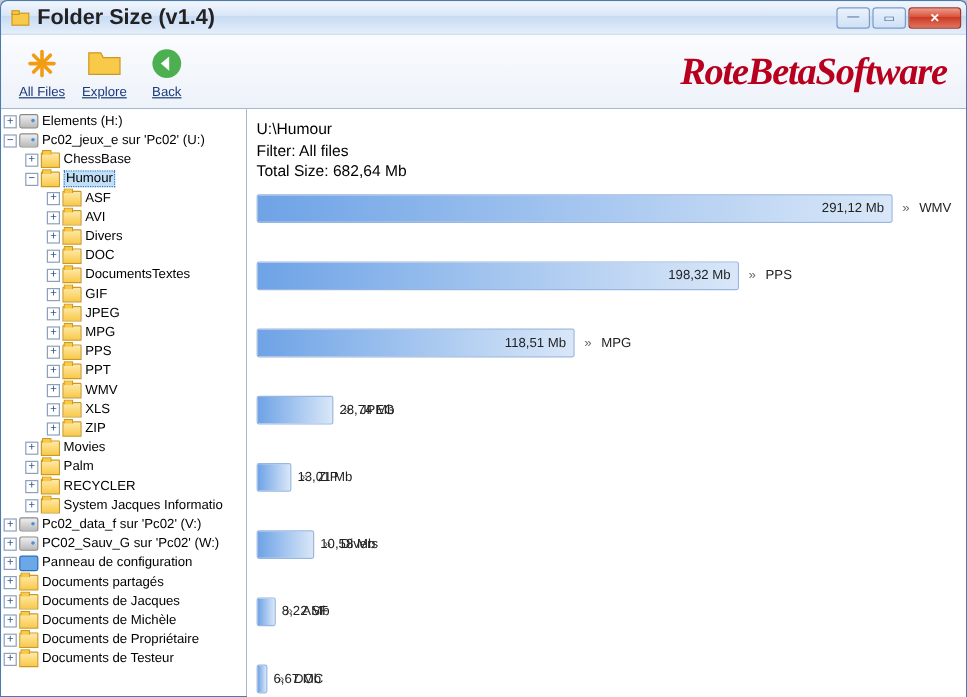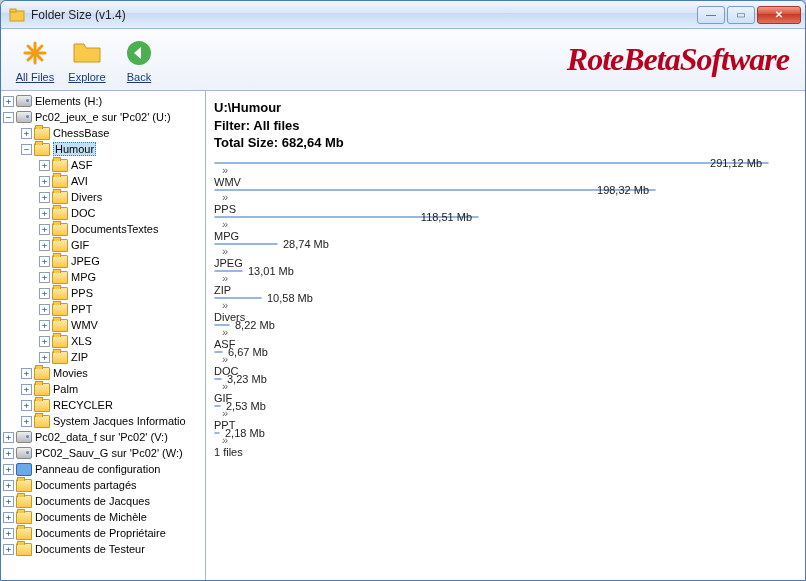--- a/index.html
+++ b/index.html
@@ -1,41 +1,41 @@
 <!DOCTYPE html>
 <html><head>
 <meta charset="utf-8">
 <style>
 * { box-sizing: border-box; margin: 0; padding: 0; font-family: "Segoe UI", Tahoma, sans-serif; }
 body { background: #d0d8e8; width: 806px; height: 581px; overflow: hidden; }
 .window { width: 806px; height: 581px; background: #fff; border: 1px solid #4a7ab0; border-radius: 6px 6px 0 0; box-shadow: 0 0 4px rgba(0,0,0,.3); display: flex; flex-direction: column; }
 .titlebar { height: 28px; background: linear-gradient(#f3f7fc,#d8e6f8 45%,#c7dbf4 46%,#e5eefb); border-bottom: 1px solid #9fb9d9; border-radius: 6px 6px 0 0; display: flex; align-items: center; padding: 0 4px 0 8px; }
 .titlebar .icon { width: 16px; height: 16px; margin-right: 6px; }
-.titlebar .title { font-size: 12px; color: #222; flex: 1; }
+.titlebar .title { font-size: 18px; color: #222; flex: 1; font-weight: bold; }
 .winbtns { display: flex; gap: 2px; }
 .winbtn { width: 28px; height: 18px; border: 1px solid #7a9cc7; border-radius: 3px; background: linear-gradient(#eaf2fc,#cfe1f6); display: flex; align-items: center; justify-content: center; font-size: 10px; color: #3a5c8a; cursor: pointer; }
 .winbtn.close { width: 44px; background: linear-gradient(#f19a88,#d8513c 45%,#c83a24 46%,#e4725c); border-color: #a03a28; color: #fff; font-weight: bold; }
 .toolbar { height: 62px; border-bottom: 1px solid #a6b8d0; display: flex; align-items: center; padding: 4px 8px; background: linear-gradient(#fbfcfe,#edf2f9); }
 .tbbtn { width: 52px; display: flex; flex-direction: column; align-items: center; gap: 2px; cursor: pointer; font-size: 11px; color: #1a3a7a; }
 .tbbtn .tbicon { width: 32px; height: 32px; display: flex; align-items: center; justify-content: center; }
 .tbbtn span.lbl { text-decoration: underline; }
 .brand { margin-left: auto; font-family: Georgia, "Times New Roman", serif; font-size: 32px; font-weight: bold; font-style: italic; color: #b8001e; letter-spacing: -1px; padding-right: 8px; }
 .body { flex: 1; display: flex; min-height: 0; }
 .tree { width: 205px; border-right: 1px solid #a6b8d0; overflow: auto; font-size: 11px; background: #fff; padding: 2px 0; }
 .node { display: flex; align-items: center; height: 16px; padding-left: 2px; white-space: nowrap; cursor: pointer; }
 .node .exp { width: 11px; height: 11px; border: 1px solid #8aa0bc; background: #fff; display: inline-flex; align-items: center; justify-content: center; font-size: 9px; line-height: 9px; color: #3a5c8a; margin-right: 2px; font-family: monospace; }
 .node .fld { width: 16px; height: 13px; background: linear-gradient(#ffe9a8,#f9c94a); border: 1px solid #cc9a1e; border-radius: 1px 1px 0 0; margin-right: 3px; position: relative; }
 .node .fld::before { content: ""; position: absolute; top: -3px; left: 0; width: 6px; height: 3px; background: #f9c94a; border: 1px solid #cc9a1e; border-bottom: none; border-radius: 1px 1px 0 0; }
 .node .drv { width: 16px; height: 12px; background: linear-gradient(#eee,#bbb); border: 1px solid #888; border-radius: 2px; margin-right: 3px; position: relative; }
 .node .drv::after { content: ""; position: absolute; right: 2px; top: 3px; width: 3px; height: 3px; background: #4a90d9; border-radius: 50%; }
 .node .ctrl { width: 16px; height: 13px; background: #6aa8e8; border: 1px solid #2a6cb8; border-radius: 2px; margin-right: 3px; }
 .node.sel .lbl { background: #c2dff8; border: 1px dotted #3a78c2; padding: 0 1px; }
 .main { flex: 1; overflow: auto; padding: 8px 12px 8px 8px; font-size: 11px; background: #fff; }
-.hdr { font-weight: bold; font-size: 13px; line-height: 1.35; margin-bottom: 10px; }
-.row { display: flex; height: 24px; margin-bottom: 3px; flex-direction: column; }
+.hdr { font-weight: normal; font-size: 13px; line-height: 1.35; margin-bottom: 10px; }
+.row { display: flex; align-items: center; height: 24px; margin-bottom: 32px; }
 .bar { height: 24px; background: linear-gradient(90deg,#6ea3e6,#d9e7f8); border: 1px solid #98b6e0; border-radius: 2px; display: flex; align-items: center; position: relative; min-width: 6px; }
 .bar .sz { position: absolute; right: 6px; font-size: 11px; color: #222; }
 .bar.small .sz { right: auto; left: 100%; margin-left: 6px; white-space: nowrap; }
 .sep { margin: 0 8px; color: #666; font-size: 11px; }
 .name { font-size: 11px; color: #222; }
 </style>
 </head>
 <body>
 
 <div class="window">
@@ -244,21 +244,21 @@
       </div>
       <div id="bars">
           <div class="row">
             <div class="bar" style="width:555px">
               <span class="sz">291,12 Mb</span>
             </div>
             <span class="sep">»</span>
             <span class="name">WMV</span>
           </div>
           <div class="row">
-            <div class="bar" style="width:442px">
+            <div class="bar" style="width:402px">
               <span class="sz">198,32 Mb</span>
             </div>
             <span class="sep">»</span>
             <span class="name">PPS</span>
           </div>
           <div class="row">
             <div class="bar" style="width:265px">
               <span class="sz">118,51 Mb</span>
             </div>
             <span class="sep">»</span>

